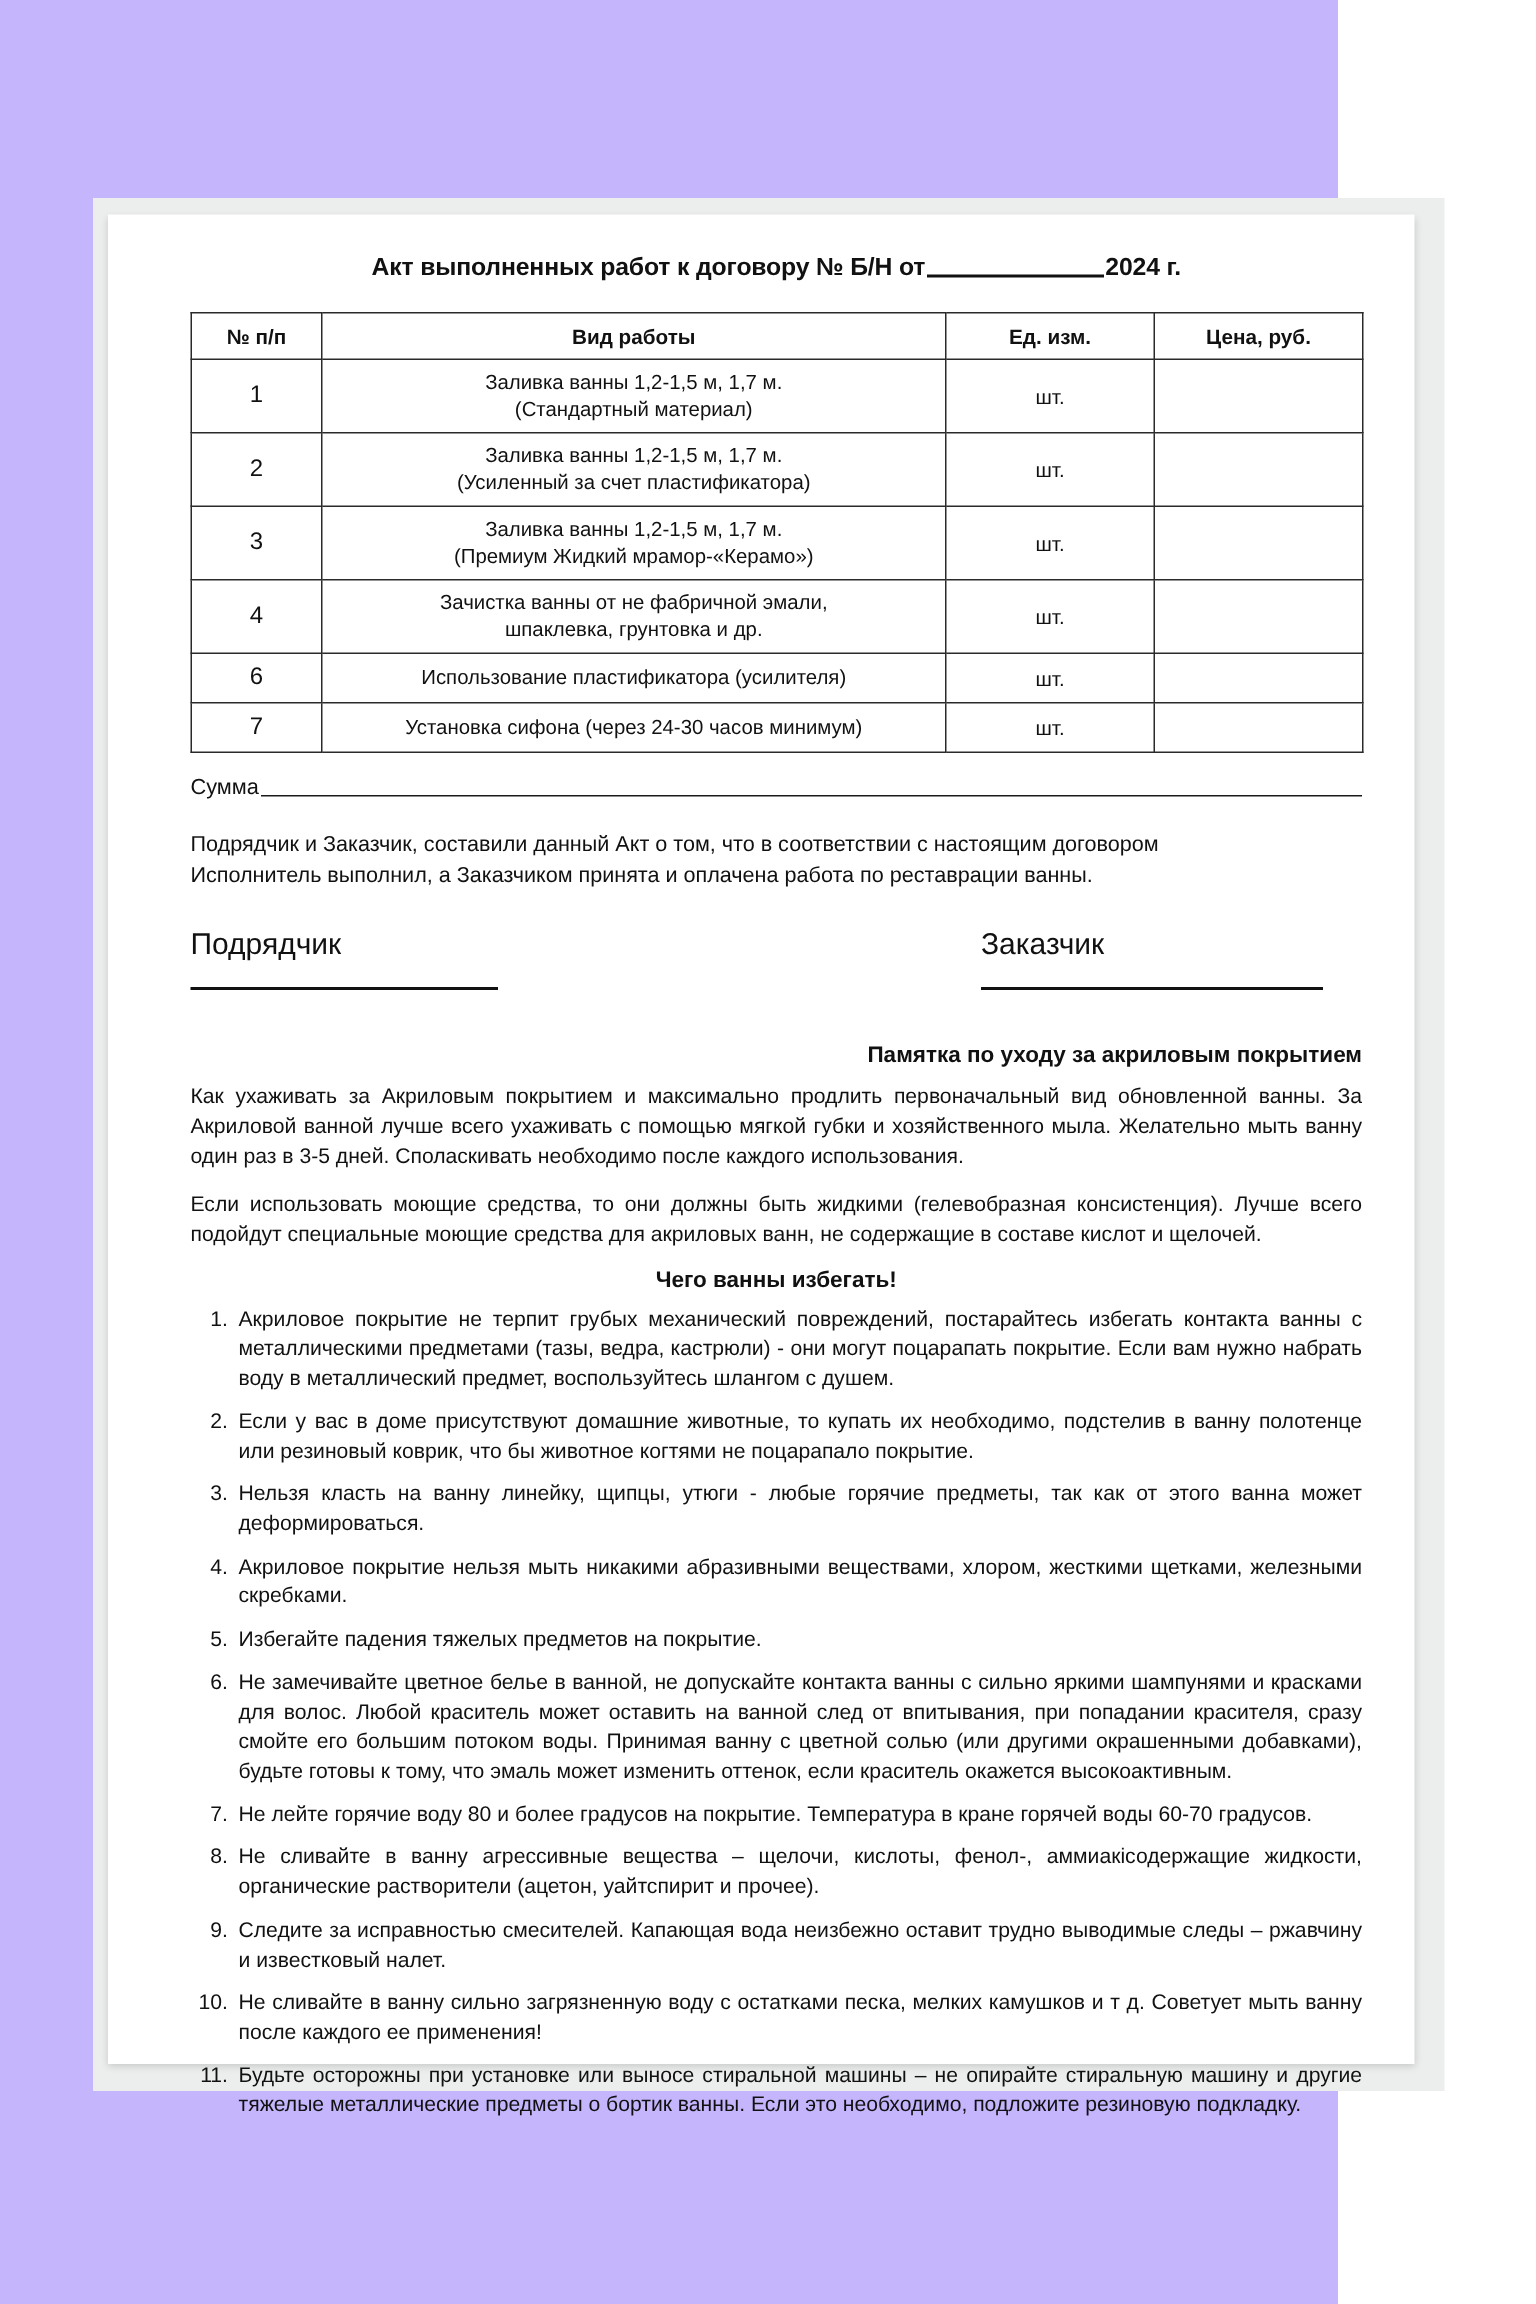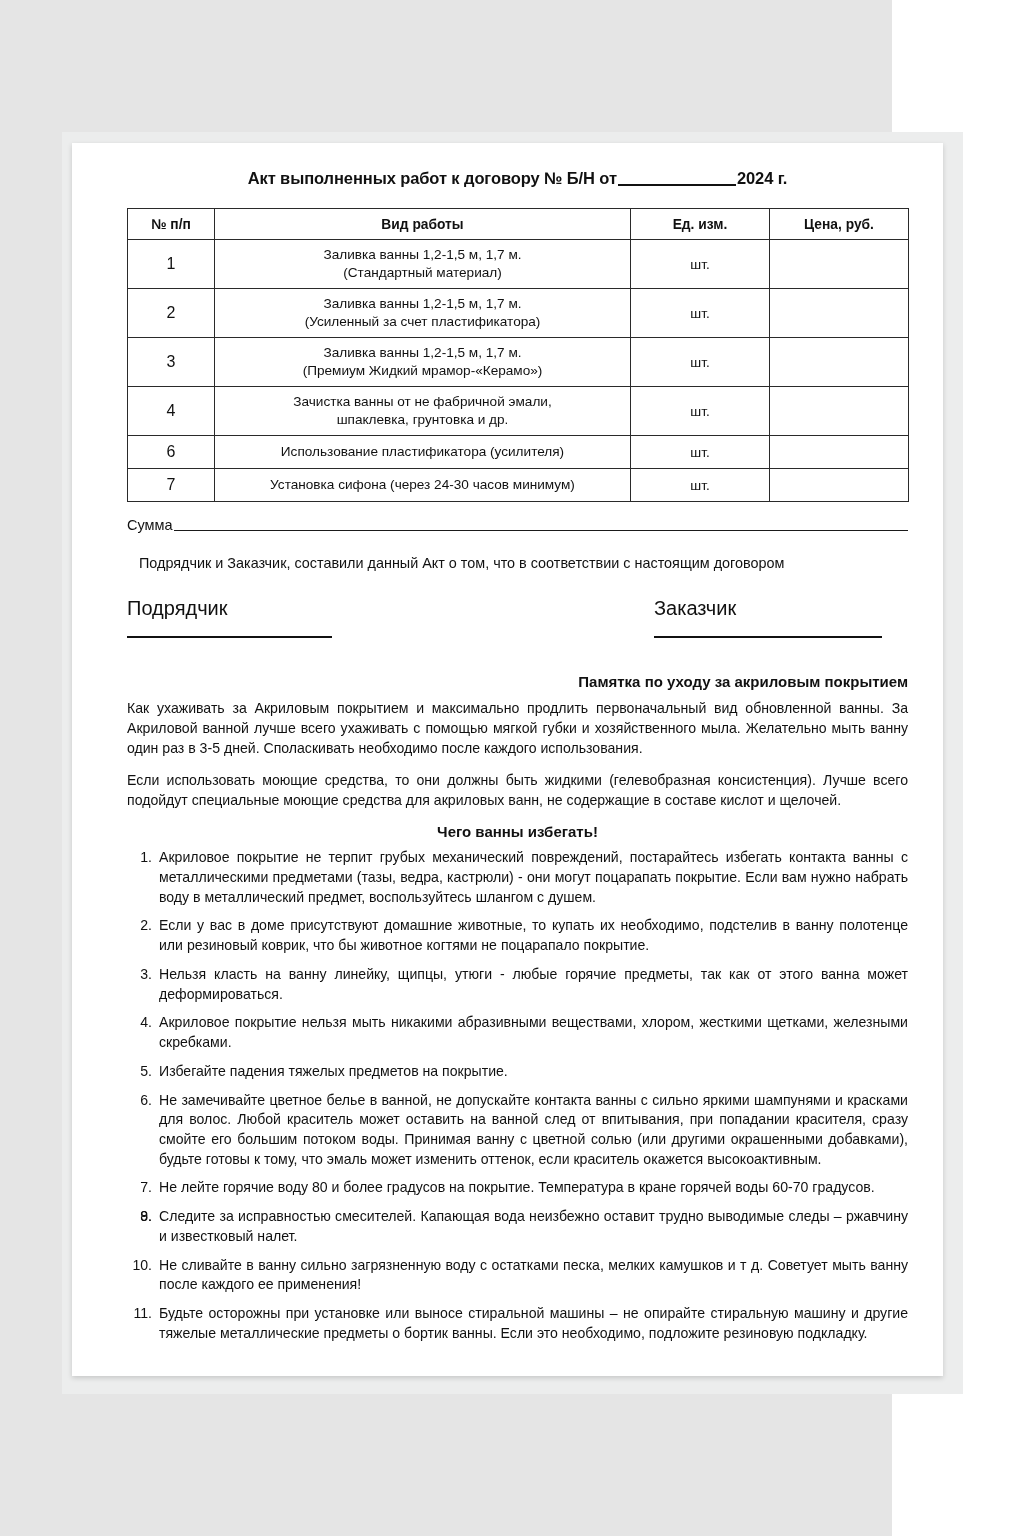--- a/index.html
+++ b/index.html
@@ -7,21 +7,21 @@
   body{
     width:1024px;height:1536px;
     background:#ffffff;
     font-family:"Liberation Sans","DejaVu Sans",sans-serif;
     color:#111111;
     overflow:hidden;
   }
   .canvas{
     position:relative;
     width:892px;height:1536px;
-    background:#e5e5e5;
+    background:#c4b5fd;
   }
   
   .mount{
     position:absolute;
     left:62px;top:132px;
     width:901px;height:1262px;
     background:#eceded;
   }
   .sheet{
     position:absolute;
@@ -95,21 +95,21 @@
     border-bottom:1.6px solid #1a1a1a;
     height:13px;
     margin-left:1px;
   }
 
   .para{
     font-size:14.4px;
     line-height:1.48;
     margin:20px 0 0 0;
   }
-  .para p{margin:12px;}
+  .para p{margin:0;}
 
   .sig-row{
     position:relative;
     margin-top:23px;
     height:22px;
     font-size:20px;
   }
   .sig-row .left{position:absolute;left:0;top:0;}
   .sig-row .right{position:absolute;left:527px;top:0;}
   .sig-lines{
@@ -251,20 +251,21 @@
         </tbody>
       </table>
 
       <div class="sum-line">
         <span class="label">Сумма</span>
         <span class="rule"></span>
       </div>
 
       <div class="para">
         <p>Подрядчик и Заказчик, составили данный Акт о том, что в соответствии с настоящим договором</p>
+        <p>Исполнитель выполнил, а Заказчиком принята и оплачена работа по реставрации ванны.</p>
       </div>
 
       <div class="sig-row">
         <span class="left">Подрядчик</span>
         <span class="right">Заказчик</span>
       </div>
       <div class="sig-lines">
         <span class="l1"></span>
         <span class="l2"></span>
       </div>
@@ -277,21 +278,21 @@
       <div class="section-title2">Чего ванны избегать!</div>
 
       <ol class="avoid">
         <li><span class="mark">1.</span><span>Акриловое покрытие не терпит грубых механический повреждений, постарайтесь избегать контакта ванны с металлическими предметами (тазы, ведра, кастрюли) - они могут поцарапать покрытие. Если вам нужно набрать воду в металлический предмет, воспользуйтесь шлангом с душем.</span></li>
         <li><span class="mark">2.</span><span>Если у вас в доме присутствуют домашние животные, то купать их необходимо, подстелив в ванну полотенце или резиновый коврик, что бы животное когтями не поцарапало покрытие.</span></li>
         <li><span class="mark">3.</span><span>Нельзя класть на ванну линейку, щипцы, утюги - любые горячие предметы, так как от этого ванна может деформироваться.</span></li>
         <li><span class="mark">4.</span><span>Акриловое покрытие нельзя мыть никакими абразивными веществами, хлором, жесткими щетками, железными скребками.</span></li>
         <li><span class="mark">5.</span><span>Избегайте падения тяжелых предметов на покрытие.</span></li>
         <li><span class="mark">6.</span><span>Не замечивайте цветное белье в ванной, не допускайте контакта ванны с сильно яркими шампунями и красками для волос. Любой краситель может оставить на ванной след от впитывания, при попадании красителя, сразу смойте его большим потоком воды. Принимая ванну с цветной солью (или другими окрашенными добавками), будьте готовы к тому, что эмаль может изменить оттенок, если краситель окажется высокоактивным.</span></li>
         <li><span class="mark">7.</span><span>Не лейте горячие воду 80 и более градусов на покрытие. Температура в кране горячей воды 60-70 градусов.</span></li>
-        <li><span class="mark">8.</span></li>
+        <li><span class="mark">8.</span><span>Не сливайте в ванну агрессивные вещества – щелочи, кислоты, фенол-, аммиакісодержащие жидкости, органические растворители (ацетон, уайтспирит и прочее).</span></li>
         <li><span class="mark">9.</span><span>Следите за исправностью смесителей. Капающая вода неизбежно оставит трудно выводимые следы – ржавчину и известковый налет.</span></li>
         <li><span class="mark">10.</span><span>Не сливайте в ванну сильно загрязненную воду с остатками песка, мелких камушков и т д. Советует мыть ванну после каждого ее применения!</span></li>
         <li><span class="mark">11.</span><span>Будьте осторожны при установке или выносе стиральной машины – не опирайте стиральную машину и другие тяжелые металлические предметы о бортик ванны. Если это необходимо, подложите резиновую подкладку.</span></li>
       </ol>
 
     </div>
   </div>
 </div>
 
 </body></html>

